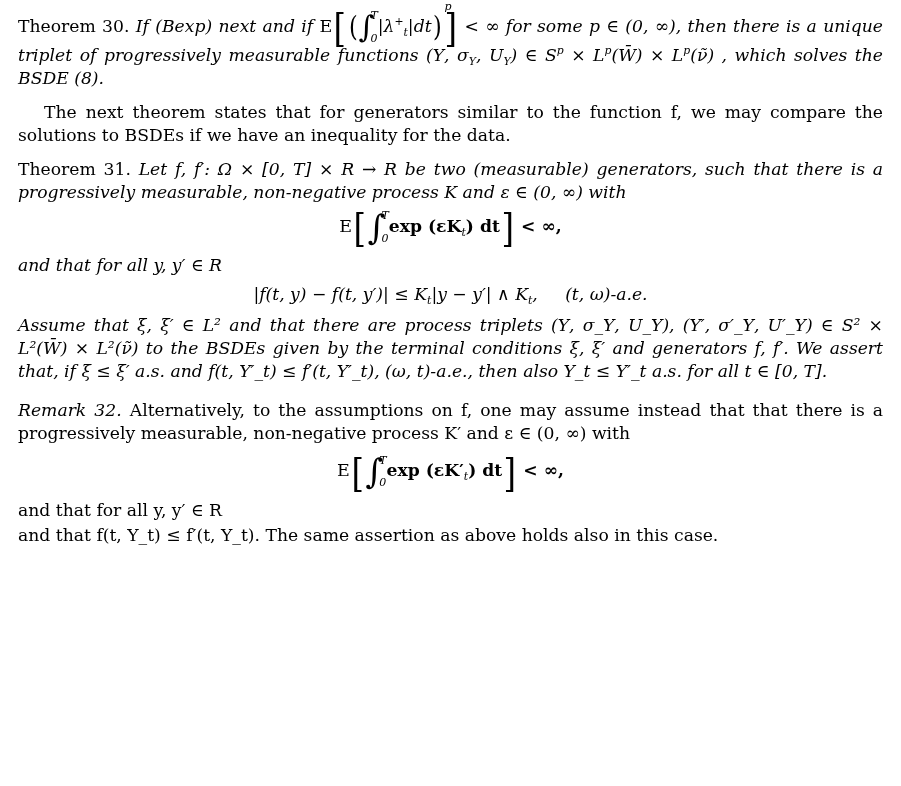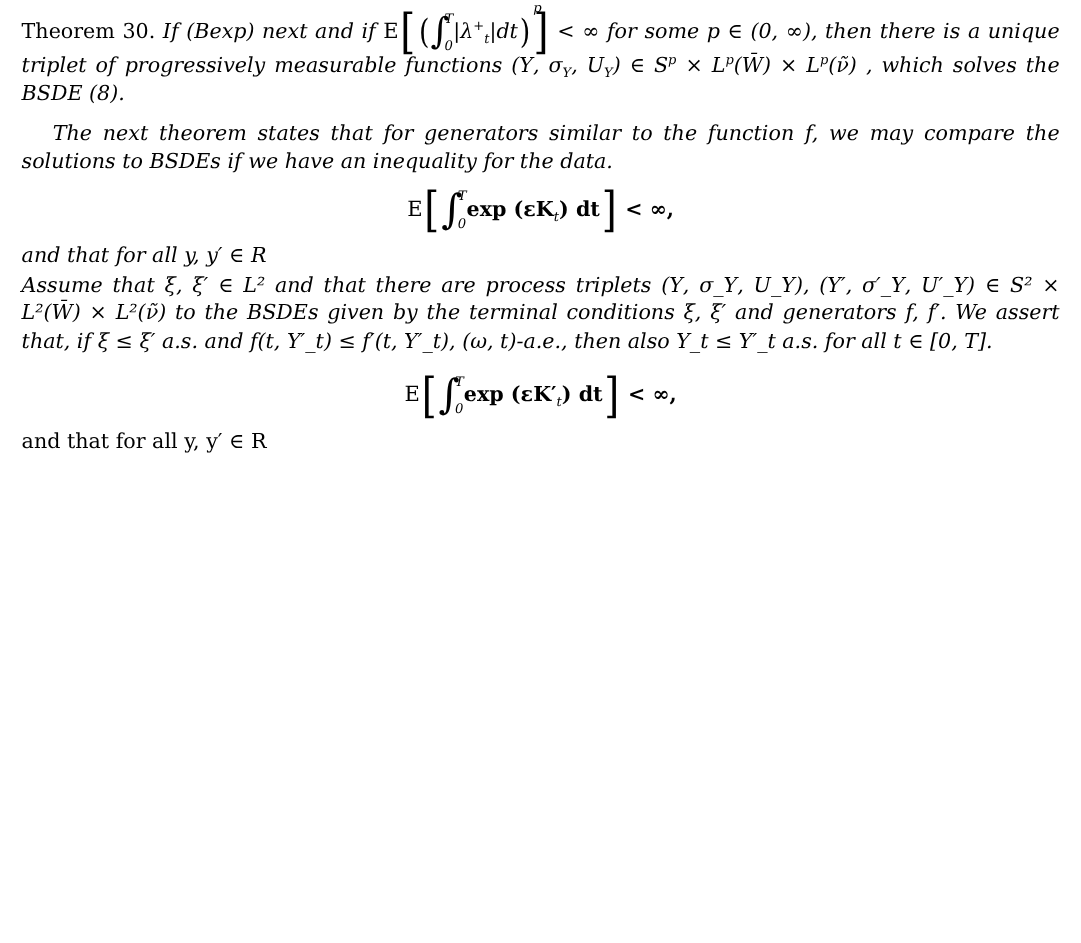--- a/index.html
+++ b/index.html
@@ -30,21 +30,20 @@
     text-align: justify;
   }
   .it {
     font-style: italic;
   }
   .bold {
     font-weight: normal;
   }
   .indent {
     text-indent: 26px;
-    font-style: italic;
   }
   .eq {
     text-align: center;
     font-size: 17.2px;
     margin: 6px 0 10px 0;
     font-style: italic;
   }
   .eq-roman {
     font-style: normal;
     font-weight: bold;
@@ -132,46 +131,62 @@
     </span>
     <span>&lt; ∞ for some p ∈ (0, ∞), then there is a unique triplet of progressively measurable functions</span>
     <span class="math"><span>(Υ, σ</span><sub>Υ</sub><span>, U</span><sub>Υ</sub><span>) ∈</span></span>
     <span class="math"><span>S</span><sup>p</sup> <span>× L</span><sup>p</sup><span>(W̄) × L</span><sup>p</sup><span>(ν̃) ,</span></span>
     <span>which solves the BSDE (8).</span>
   </div>
 
   <div class="block para indent">The next theorem states that for generators similar to the function f, we may compare the solutions to BSDEs if we have an inequality for the data.</div>
 
   <div class="block">
+    <div class="para it">
+      <span class="bold" style="font-style:normal">Theorem 31.</span>
+      <span>Let f, f′: Ω × [0, T] × R → R be two (measurable) generators, such</span>
+      <span>that there is a progressively measurable, non-negative process K and ε ∈ (0, ∞) with</span>
+    </div>
 
     <div class="eq">
       <span class="math">
         <span class="bb" style="font-size:1.02em">E</span><span class="brk-l2">[</span><span class="intsym"><span class="int-glyph" style="font-size:34px">∫</span><span class="int-lim"><span class="up">T</span><span class="dn">0</span></span></span><span class="eq-roman">exp (εK</span><sub>t</sub><span class="eq-roman">) dt</span><span class="brk-r2">]</span>
         <span class="eq-roman">&lt; ∞,</span>
       </span>
     </div>
 
     <div class="para it" style="margin-bottom:2px">and that for all y, y′ ∈ R</div>
 
+    <div class="eq">
+      <span class="math"><span>|f(t, y) − f(t, y′)| ≤ K</span><sub>t</sub><span>|y − y′| ∧ K</span><sub>t</sub><span>,</span></span>
+      <span class="nbsp">   </span>
+      <span class="math">(t, ω)-a.e.</span>
+    </div>
 
     <div class="para it">
       <span>Assume that ξ, ξ′ ∈ L² and that there are process triplets (Υ, σ_Υ, U_Υ), (Υ′, σ′_Υ, U′_Υ) ∈</span>
       <span>S² × L²(W̄) × L²(ν̃) to the BSDEs given by the terminal conditions ξ, ξ′ and generators</span>
       <span>f, f′.  We assert that, if ξ ≤ ξ′ a.s. and f(t, Υ′_t) ≤ f′(t, Υ′_t), (ω, t)-a.e., then also</span>
       <span>Υ_t ≤ Υ′_t a.s. for all t ∈ [0, T].</span>
     </div>
   </div>
 
   <div class="block" style="margin-top:16px">
+    <div class="para">
+      <span class="it">Remark 32.</span>
+      <span>Alternatively, to the assumptions on f, one may assume instead that that</span>
+      <span>there is a progressively measurable, non-negative process K′ and ε ∈ (0, ∞) with</span>
+    </div>
 
     <div class="eq" style="margin-top:10px">
       <span class="math">
         <span class="bb" style="font-size:1.02em">E</span><span class="brk-l2">[</span><span class="intsym"><span class="int-glyph" style="font-size:34px">∫</span><span class="int-lim"><span class="up">T</span><span class="dn">0</span></span></span><span class="eq-roman">exp (εK′</span><sub>t</sub><span class="eq-roman">) dt</span><span class="brk-r2">]</span>
         <span class="eq-roman">&lt; ∞,</span>
       </span>
     </div>
 
     <div class="para" style="margin-bottom:2px">and that for all y, y′ ∈ R</div>
 
 
+    <div class="para">and that f(t, Υ_t) ≤ f′(t, Υ_t). The same assertion as above holds also in this case.</div>
   </div>
 
 </div>
 
 </body></html>

